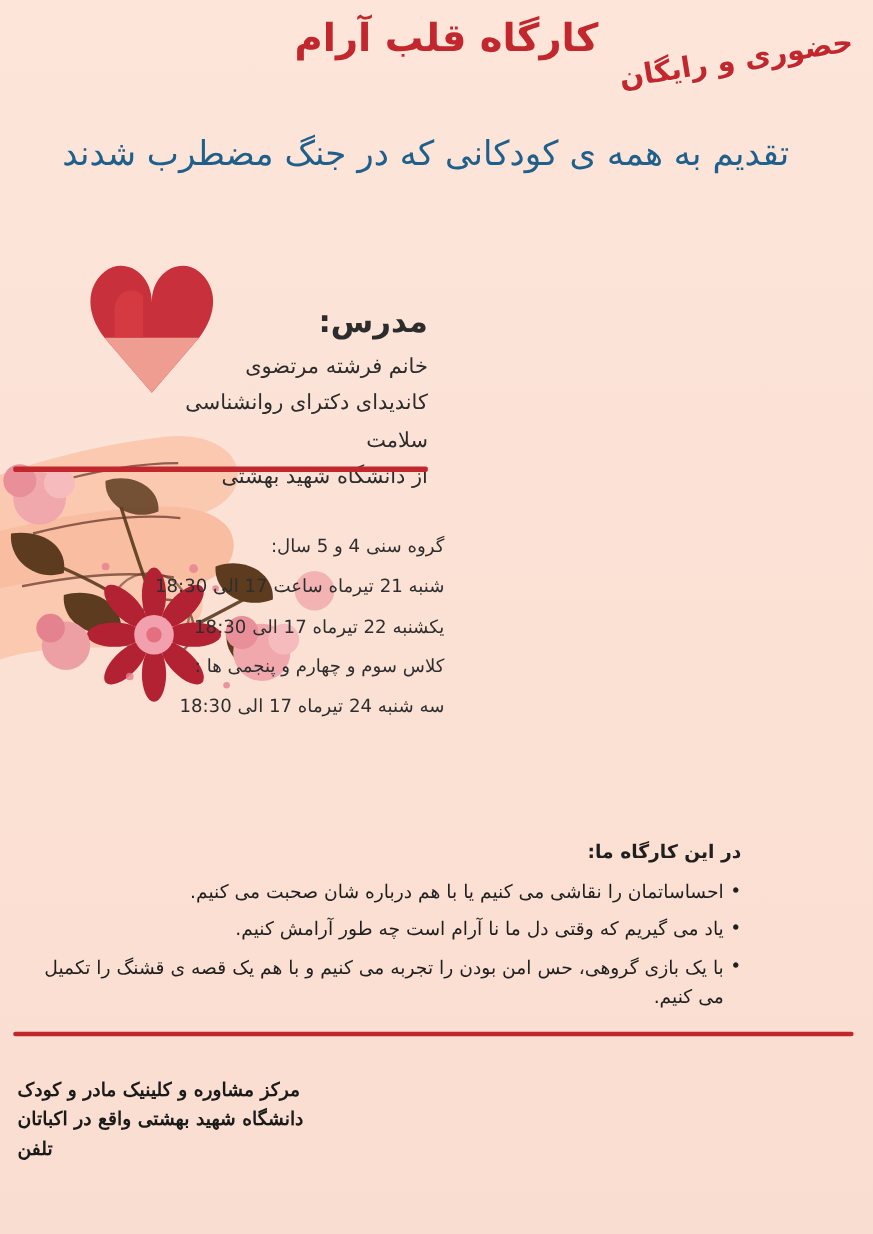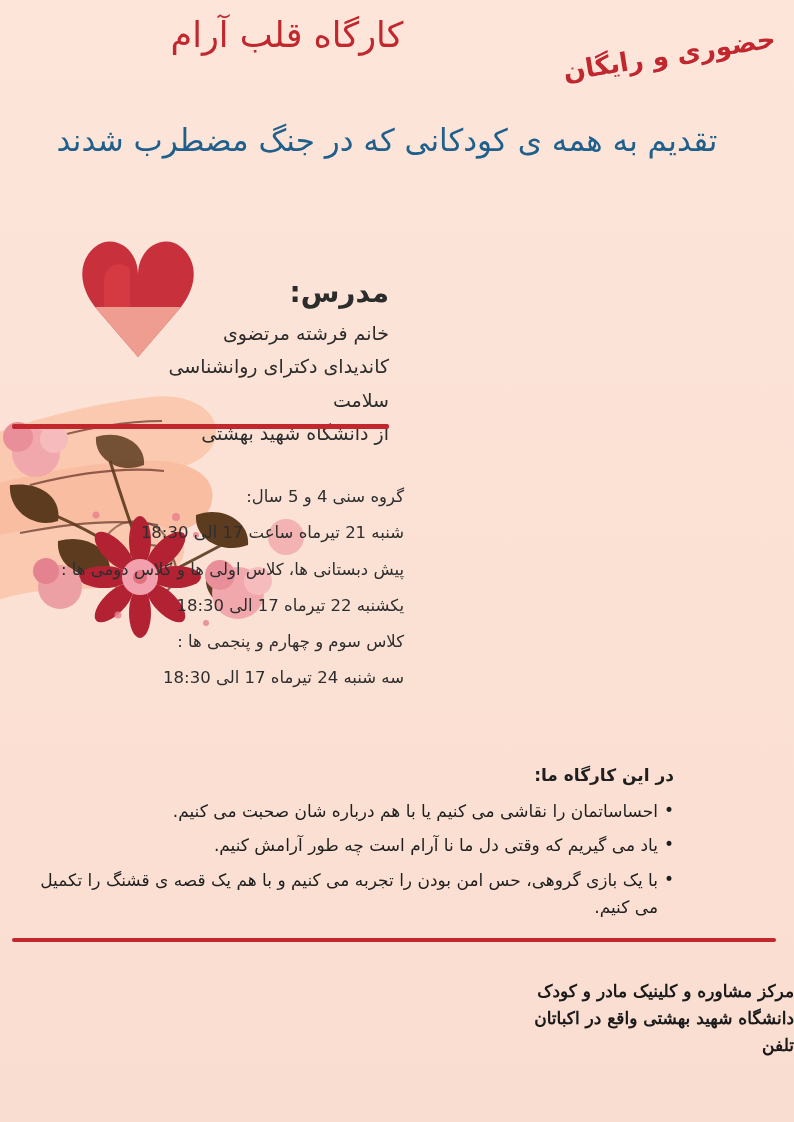--- a/index.html
+++ b/index.html
@@ -30,24 +30,24 @@
     font-weight: bold;
     transform: rotate(-9deg);
     white-space: nowrap;
     text-shadow: 0 1px 0 rgba(255,255,255,.4);
   }
   .main-title {
     position: absolute;
     top: 14px;
     right: 250px;
     left: 30px;
-    text-align: center;
+    text-align: right;
     color: #c1272d;
     font-size: 35px;
-    font-weight: normal;
+    font-weight: bold;
     line-height: 1.25;
     direction: rtl;
   }
   .subtitle {
     position: absolute;
     top: 118px;
     right: 60px;
     left: 40px;
     text-align: center;
     color: #1f5f8b;
@@ -142,27 +142,28 @@
     position: absolute;
     right: 0;
     top: -1px;
   }
 
   .footer {
     position: absolute;
     top: 978px;
     right: 0;
     left: 0;
-    text-align: right;
+    text-align: left;
     direction: rtl;
     color: #1a1a1a;
     font-family: "DejaVu Serif", serif;
     font-size: 17px;
     font-weight: bold;
     line-height: 1.6;
+    padding-left: 16px;
   }
   .footer .phone {
     font-family: "DejaVu Serif", serif;
     font-weight: bold;
     font-size: 17px;
     letter-spacing: .5px;
     direction: ltr;
   }
 </style>
 </head>
@@ -257,21 +258,20 @@
     <div>خانم فرشته مرتضوی</div>
     <div>کاندیدای دکترای روانشناسی سلامت</div>
     <div>از دانشگاه شهید بهشتی</div>
   </div>
 
   <div class="rule rule-1"></div>
 
   <div class="schedule">
     <div class="row head">گروه سنی 4 و 5 سال:</div>
     <div class="row">شنبه 21 تیرماه ساعت 17 الی 18:30</div>
-    <div class="row">پیش دبستانی ها، کلاس اولی ها و کلاس دومی ها  :</div>
     <div class="row">یکشنبه  22 تیرماه 17 الی 18:30</div>
     <div class="row">کلاس سوم و چهارم و پنجمی ها :</div>
     <div class="row">سه شنبه 24 تیرماه  17 الی 18:30</div>
   </div>
 
   <div class="activities">
     <div class="act-title">در این کارگاه ما:</div>
     <ul>
       <li>احساساتمان را نقاشی می کنیم یا با هم درباره شان صحبت می کنیم.</li>
       <li>یاد می گیریم که وقتی دل ما نا آرام است چه طور آرامش کنیم.</li>

